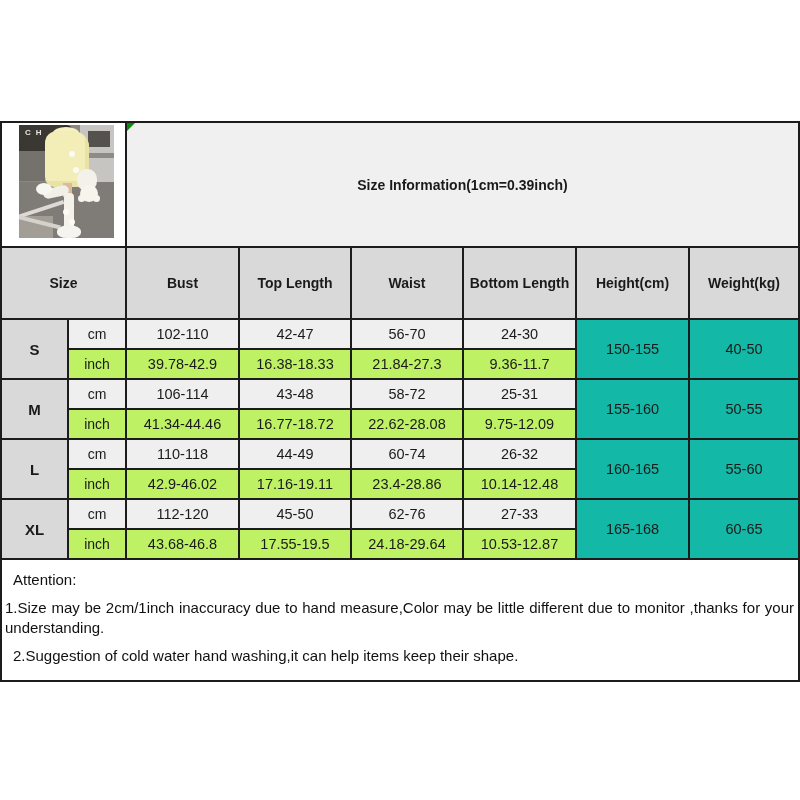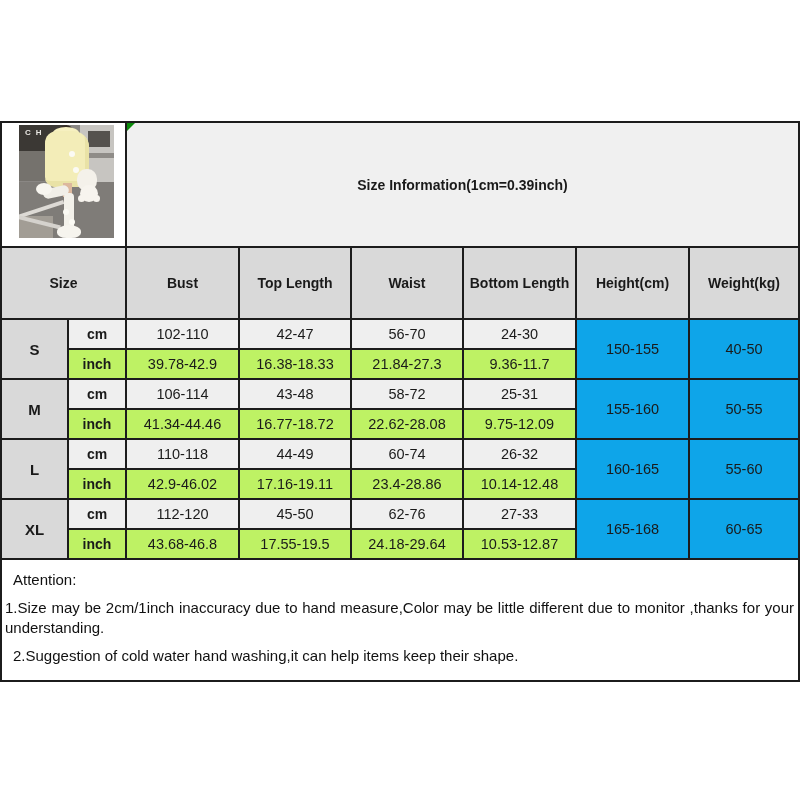--- a/index.html
+++ b/index.html
@@ -11,24 +11,24 @@
   table.size-table{border-collapse:collapse;table-layout:fixed;width:799px;height:556px;}
   .size-table td{border:2px solid #1c1c1c;text-align:center;vertical-align:middle;
                  padding:0;font-size:14.5px;color:#1a1a1a;overflow:hidden;}
 
   
   
   td.title-cell{background:#f0f0f0;font-size:14px;font-weight:bold;position:relative;}
   td.photo-cell{background:#ffffff;vertical-align:top;text-align:left;}
   td.head{background:#d9d9d9;font-weight:bold;font-size:14px;}
   td.size-label{background:#d9d9d9;font-weight:bold;font-size:15px;}
-  td.unit{font-weight:bold;font-size:14px;}
+  td.unit{font-weight:normal;font-size:14px;}
   td.band{background:#efefef;}
   td.white{background:#bef264;}
-  td.merge{background:#0ea5e9;text-align:center;}
+  td.merge{background:#14b8a6;text-align:center;}
   td.attention-cell{background:#ffffff;vertical-align:top;text-align:left;}
 
   tr.r-title{height:118px;}
   tr.r-head{height:72px;}
   tr.r-data{height:30px;}
   tr.r-att{height:122px;}
 
   
   .green-tri{position:absolute;left:0;top:0;width:0;height:0;
              border-top:8px solid #0a8a0a;border-right:8px solid transparent;}

